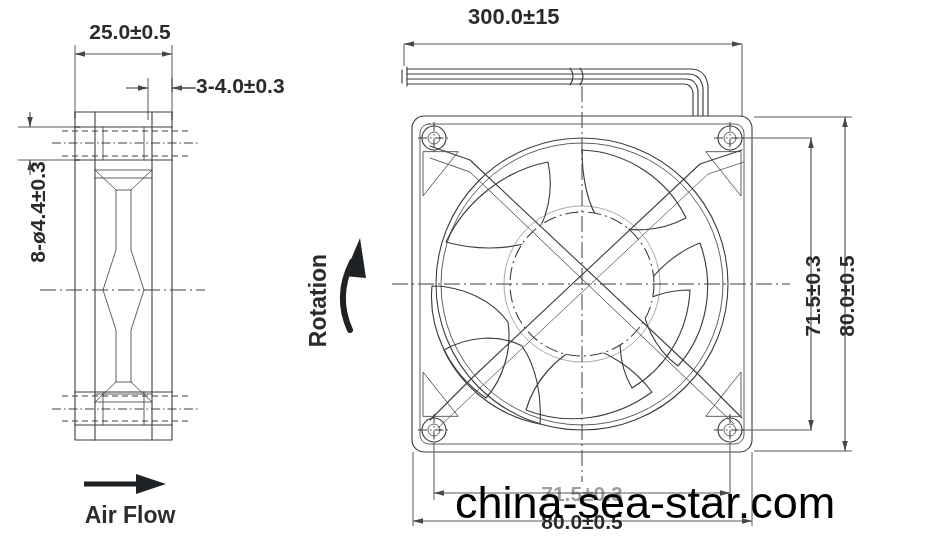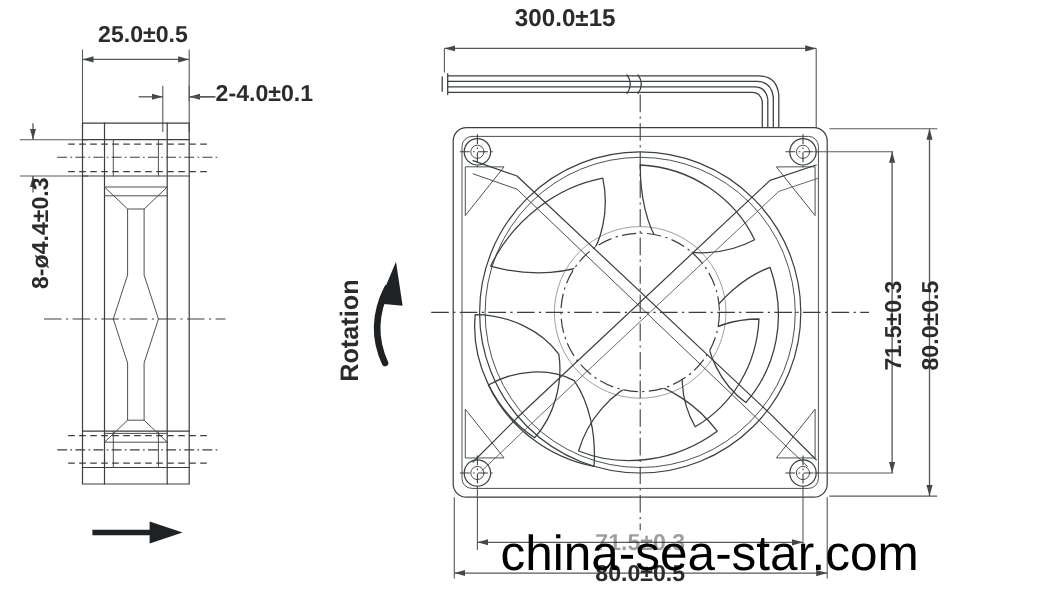--- a/index.html
+++ b/index.html
@@ -322,27 +322,30 @@
     <path d="M 344 276 L 360 238 L 366 278 Z" fill="#1f2224"></path>
   </g>
 
 </svg>
 
 <div style="position:absolute;left:75px;top:20px;width:110px;text-align:center;" class="txt">
   <span style="font-size:21px;font-weight:700;color:#2b2b2b;">25.0±0.5</span>
 </div>
 
 <div style="position:absolute;left:196px;top:74px;white-space:nowrap;">
-  <span style="font-size:21px;font-weight:700;color:#2b2b2b;">2-4.0±0.1</span>
+  <span style="font-size:21px;font-weight:700;color:#2b2b2b;">3-4.0±0.3</span>
 </div>
 
 <div style="position:absolute;left:-62px;top:200px;width:200px;text-align:center;transform:rotate(-90deg);">
   <span style="font-size:21px;font-weight:700;color:#2b2b2b;white-space:nowrap;">8-ø4.4±0.3</span>
 </div>
 
+<div style="position:absolute;left:40px;top:502px;width:180px;text-align:center;">
+  <span style="font-size:23px;font-weight:700;color:#2b2b2b;">Air Flow</span>
+</div>
 
 <div style="position:absolute;left:238px;top:287px;width:160px;text-align:center;transform:rotate(-90deg);">
   <span style="font-size:23px;font-weight:700;color:#2b2b2b;white-space:nowrap;">Rotation</span>
 </div>
 
 <div style="position:absolute;left:468px;top:4px;width:210px;">
   <span style="font-size:22px;font-weight:700;color:#2b2b2b;">300.0±15</span>
 </div>
 
 <div style="position:absolute;left:728px;top:284px;width:170px;text-align:center;transform:rotate(-90deg);">

